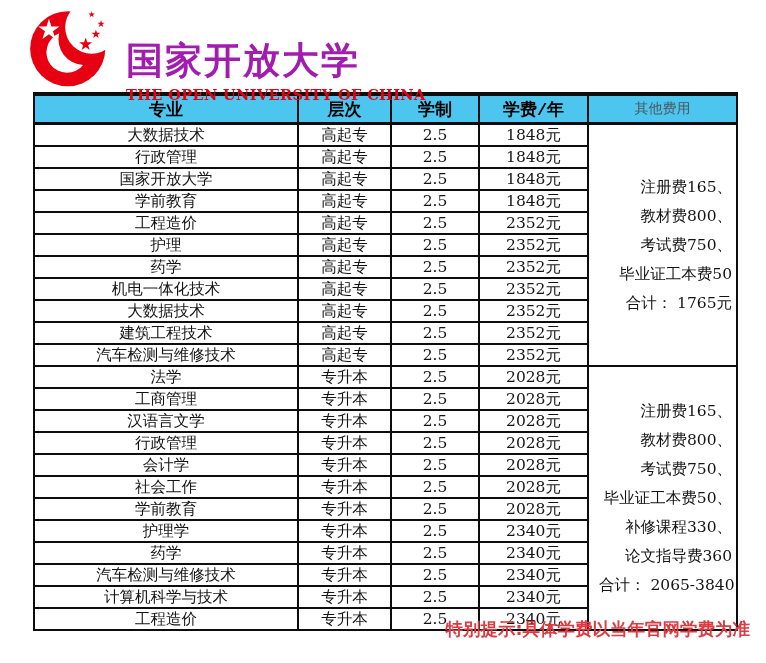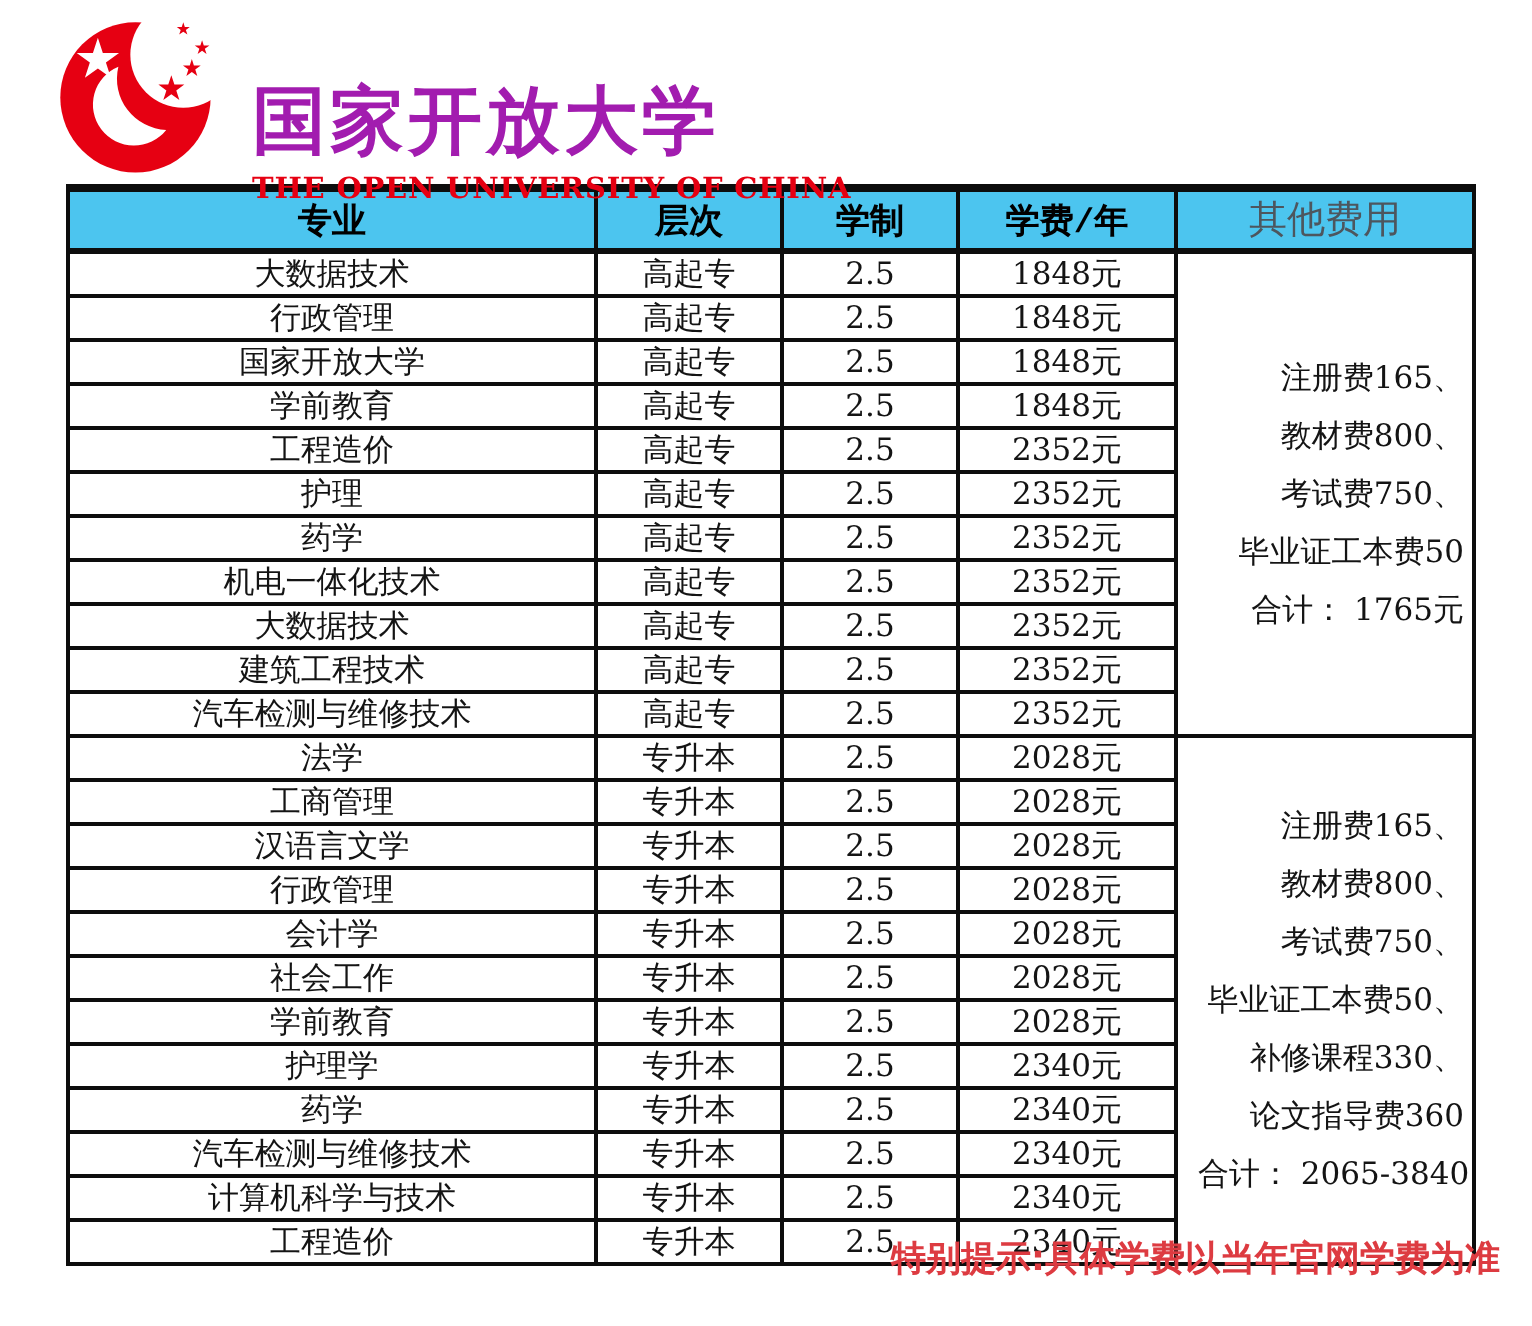--- a/index.html
+++ b/index.html
@@ -11,21 +11,21 @@
   .brand-text{margin-left:10px;padding-top:2px;}
   .title-cn{color:#a21caf;font-size:37px;font-weight:bold;letter-spacing:2px;line-height:1.15;
             font-family:"DejaVu Sans","Liberation Sans",sans-serif;white-space:nowrap;margin-top:32px;}
   .title-en{color:#e60012;font-size:14.5px;font-weight:bold;letter-spacing:.4px;margin-top:3px;
             font-family:"DejaVu Serif","Liberation Serif",serif;white-space:nowrap;}
   
   table{border-collapse:collapse;table-layout:fixed;margin:2px 0 0 33px;width:703px;}
   th{background:#4cc5ef;border:2px solid #0d0d0d;border-top:4px solid #0d0d0d;
      border-bottom:3px solid #0d0d0d;height:24px;font-size:17px;color:#000;
      font-family:Liberation Mono, monospace;font-weight:bold;}
-  th.other-col{color:#4d565e;font-weight:normal;font-size:19px;
+  th.other-col{color:#4d565e;font-weight:normal;font-size:14px;
      font-family:"DejaVu Serif","Liberation Serif",serif;}
   td{border:2px solid #0d0d0d;height:19px;line-height:20px;text-align:center;font-size:15.5px;
      color:#141414;padding:0;font-family:"DejaVu Serif","Liberation Serif",serif;}
   td.fee-cell{text-align:right;padding:0 4px 0 10px;vertical-align:middle;}
   .fee-line{line-height:29px;white-space:nowrap;font-size:15.5px;}
   
   .note{position:absolute;right:16px;top:617px;color:#dd3b41;font-weight:bold;font-size:17.5px;
         font-family:"DejaVu Sans","Liberation Sans",sans-serif;white-space:nowrap;}
 </style>
 </head>

